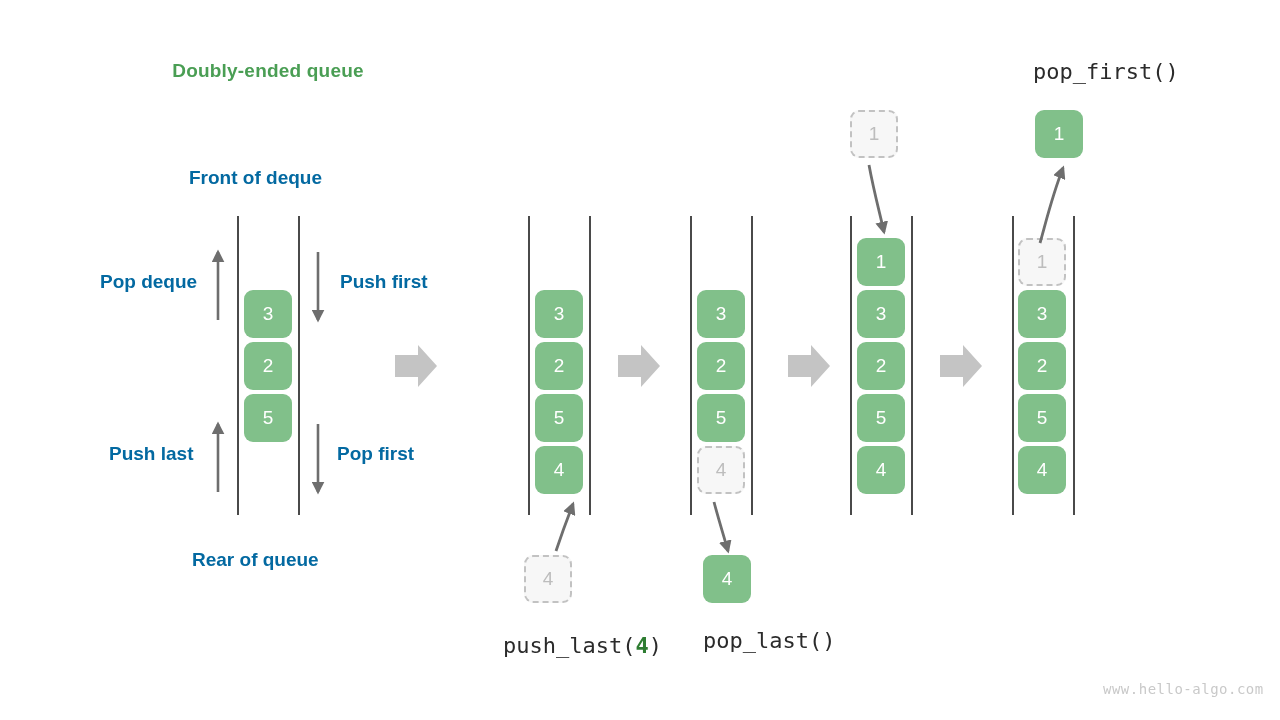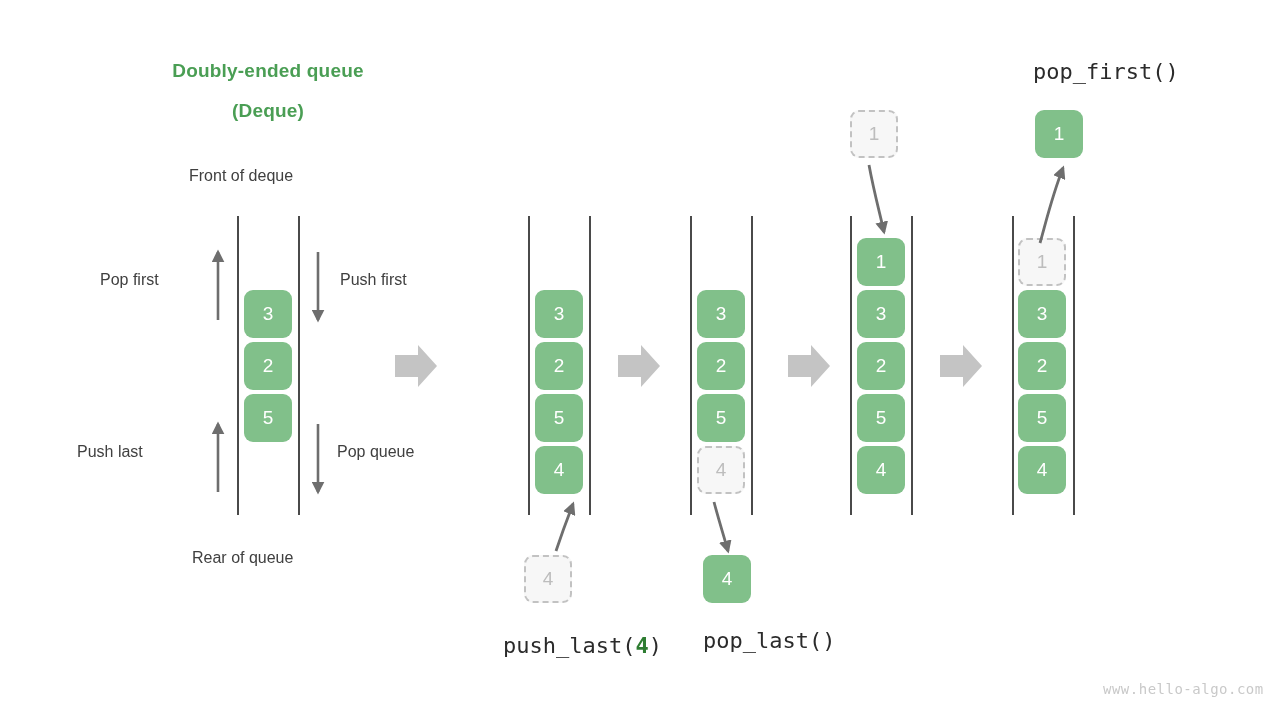--- a/index.html
+++ b/index.html
@@ -30,23 +30,23 @@
     color: #4CAF50;
     font-weight: bold;
     font-size: 19px;
     letter-spacing: .2px;
     white-space: nowrap;
   }
   .title-green { color: #4a9e54; }
 
   .lbl {
     position: absolute;
-    color: #404040;
-    font-weight: normal;
-    font-size: 16px;
+    color: #0369a1;
+    font-weight: bold;
+    font-size: 19px;
     white-space: nowrap;
   }
 
   .mono {
     position: absolute;
     color: #2b2b2b;
     font-family: "DejaVu Sans Mono", "Liberation Mono", monospace;
     font-size: 22px;
     white-space: nowrap;
     letter-spacing: 0px;
@@ -99,29 +99,28 @@
     height: 720px;
     pointer-events: none;
   }
 </style>
 </head>
 <body>
 
 <div class="stage">
 
   <div class="title title-green" style="left:145px; top:60px; width:246px;">Doubly-ended queue</div>
-  <div class="title title-green" style="left:145px; top:100px; width:246px;">(Deque)</div>
 
   <div class="lbl" style="left:189px; top:167px;">Front of deque</div>
   <div class="lbl" style="left:192px; top:549px;">Rear of queue</div>
 
-  <div class="lbl" style="left:100px; top:271px;">Pop first</div>
+  <div class="lbl" style="left:100px; top:271px;">Pop deque</div>
   <div class="lbl" style="left:340px; top:271px;">Push first</div>
-  <div class="lbl" style="left:77px; top:443px;">Push last</div>
-  <div class="lbl" style="left:337px; top:443px;">Pop queue</div>
+  <div class="lbl" style="left:109px; top:443px;">Push last</div>
+  <div class="lbl" style="left:337px; top:443px;">Pop first</div>
 
   <div class="rail" style="left:237px; top:216px; height:299px;"></div>
   <div class="rail" style="left:298px; top:216px; height:299px;"></div>
 
   <div class="cell" style="left:244px; top:290px;">3</div>
   <div class="cell" style="left:244px; top:342px;">2</div>
   <div class="cell" style="left:244px; top:394px;">5</div>
 
   <div class="rail" style="left:528px; top:216px; height:299px;"></div>
   <div class="rail" style="left:589px; top:216px; height:299px;"></div>

